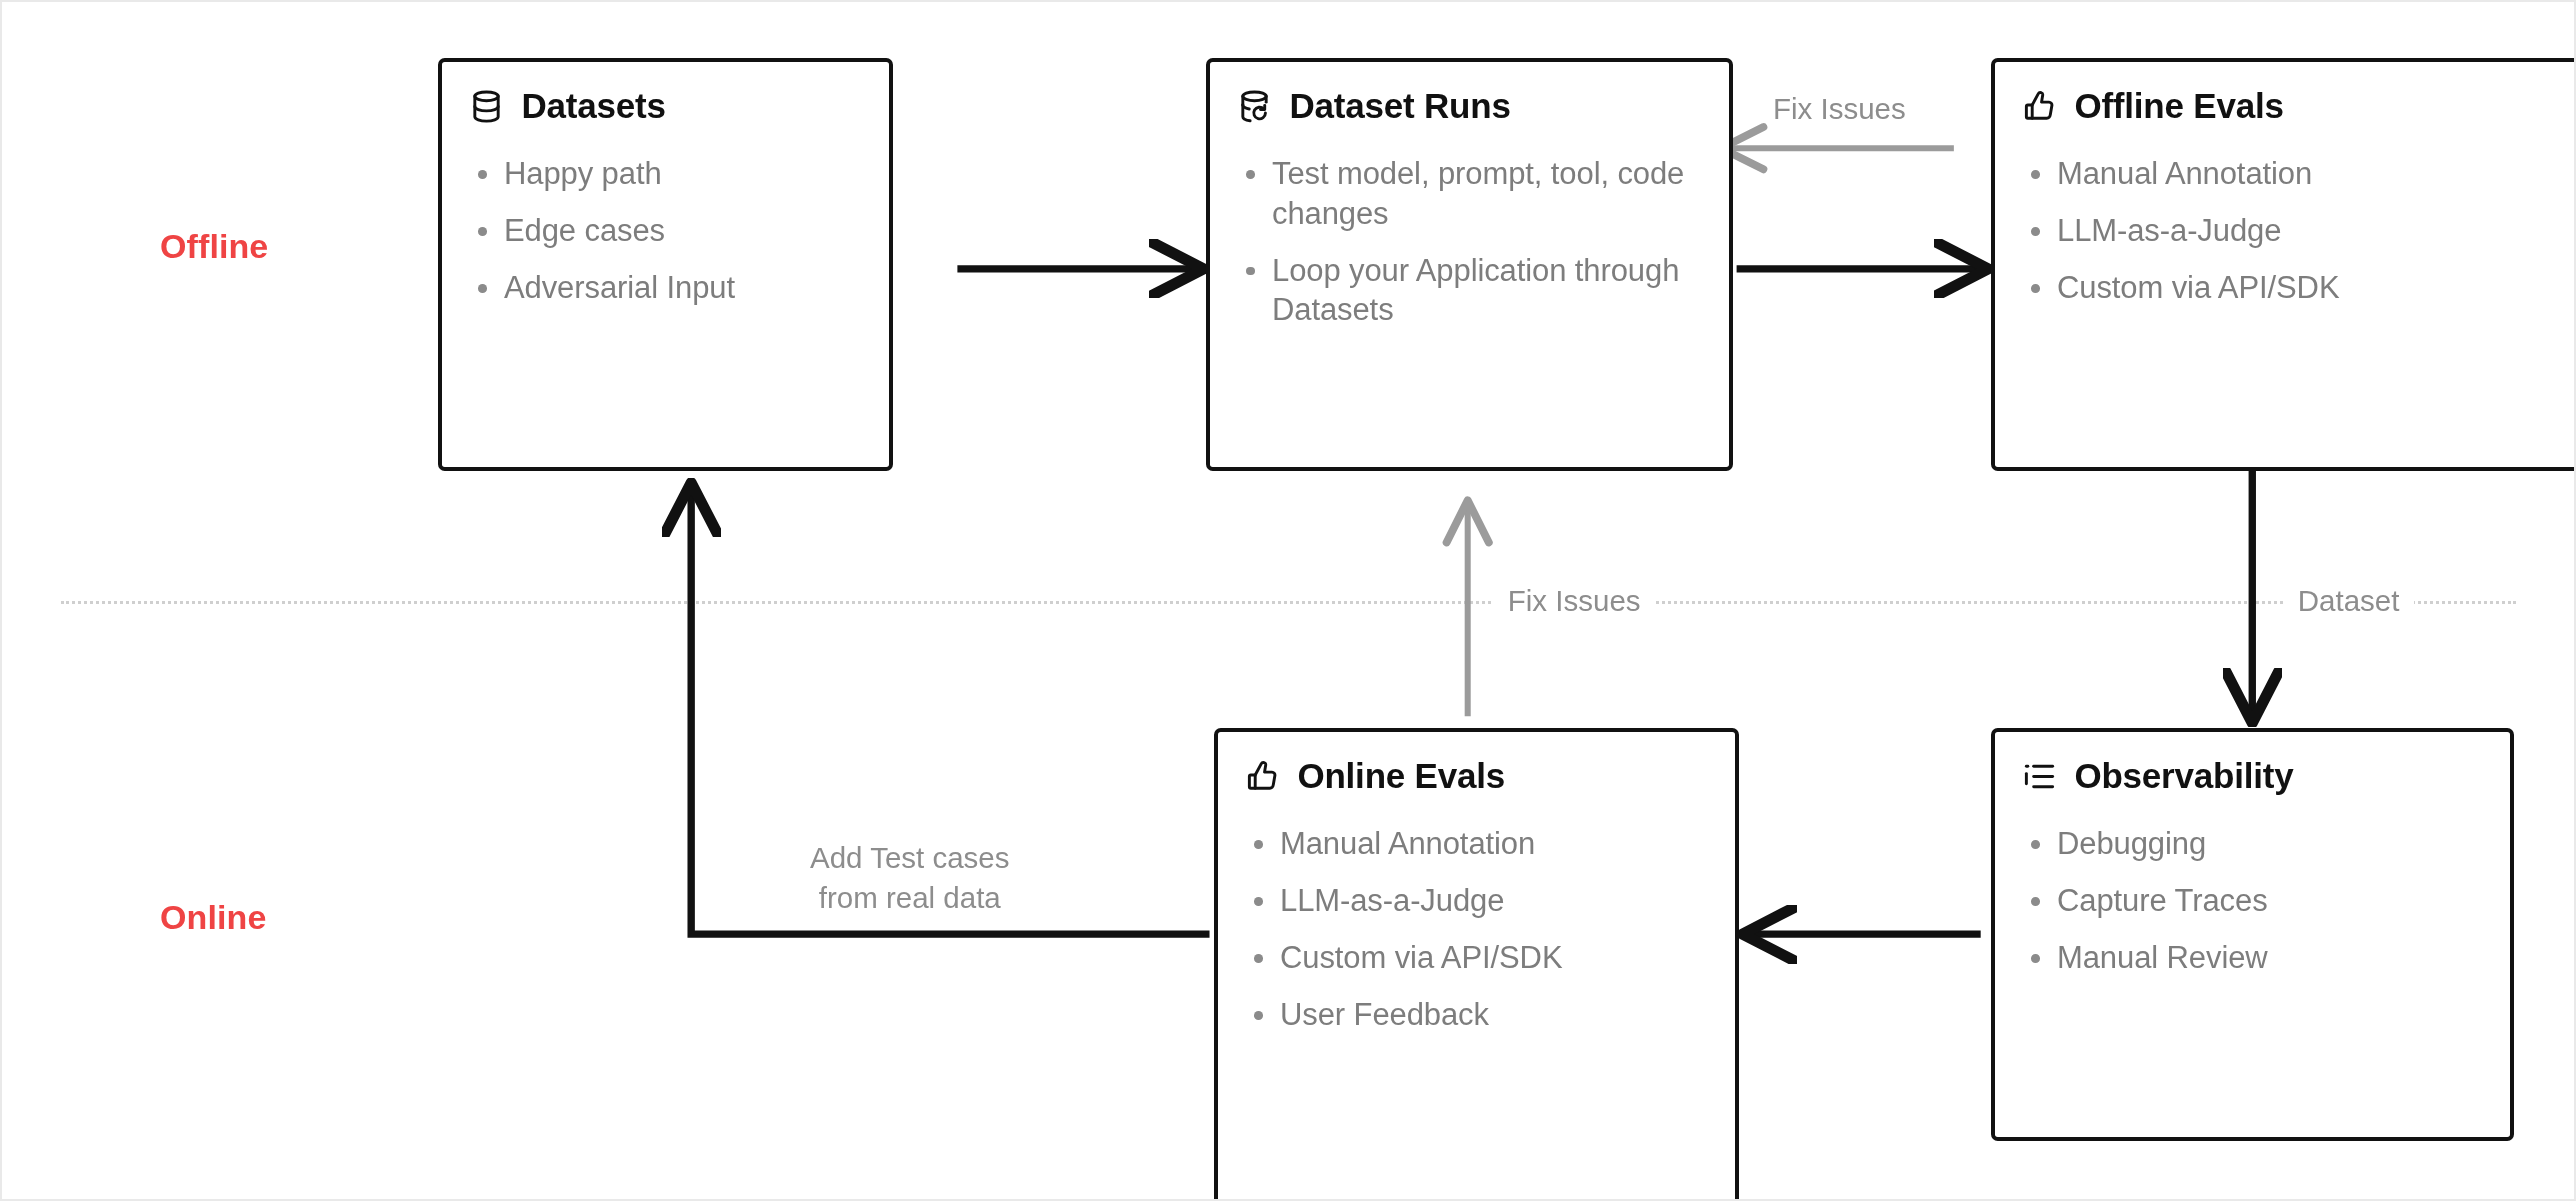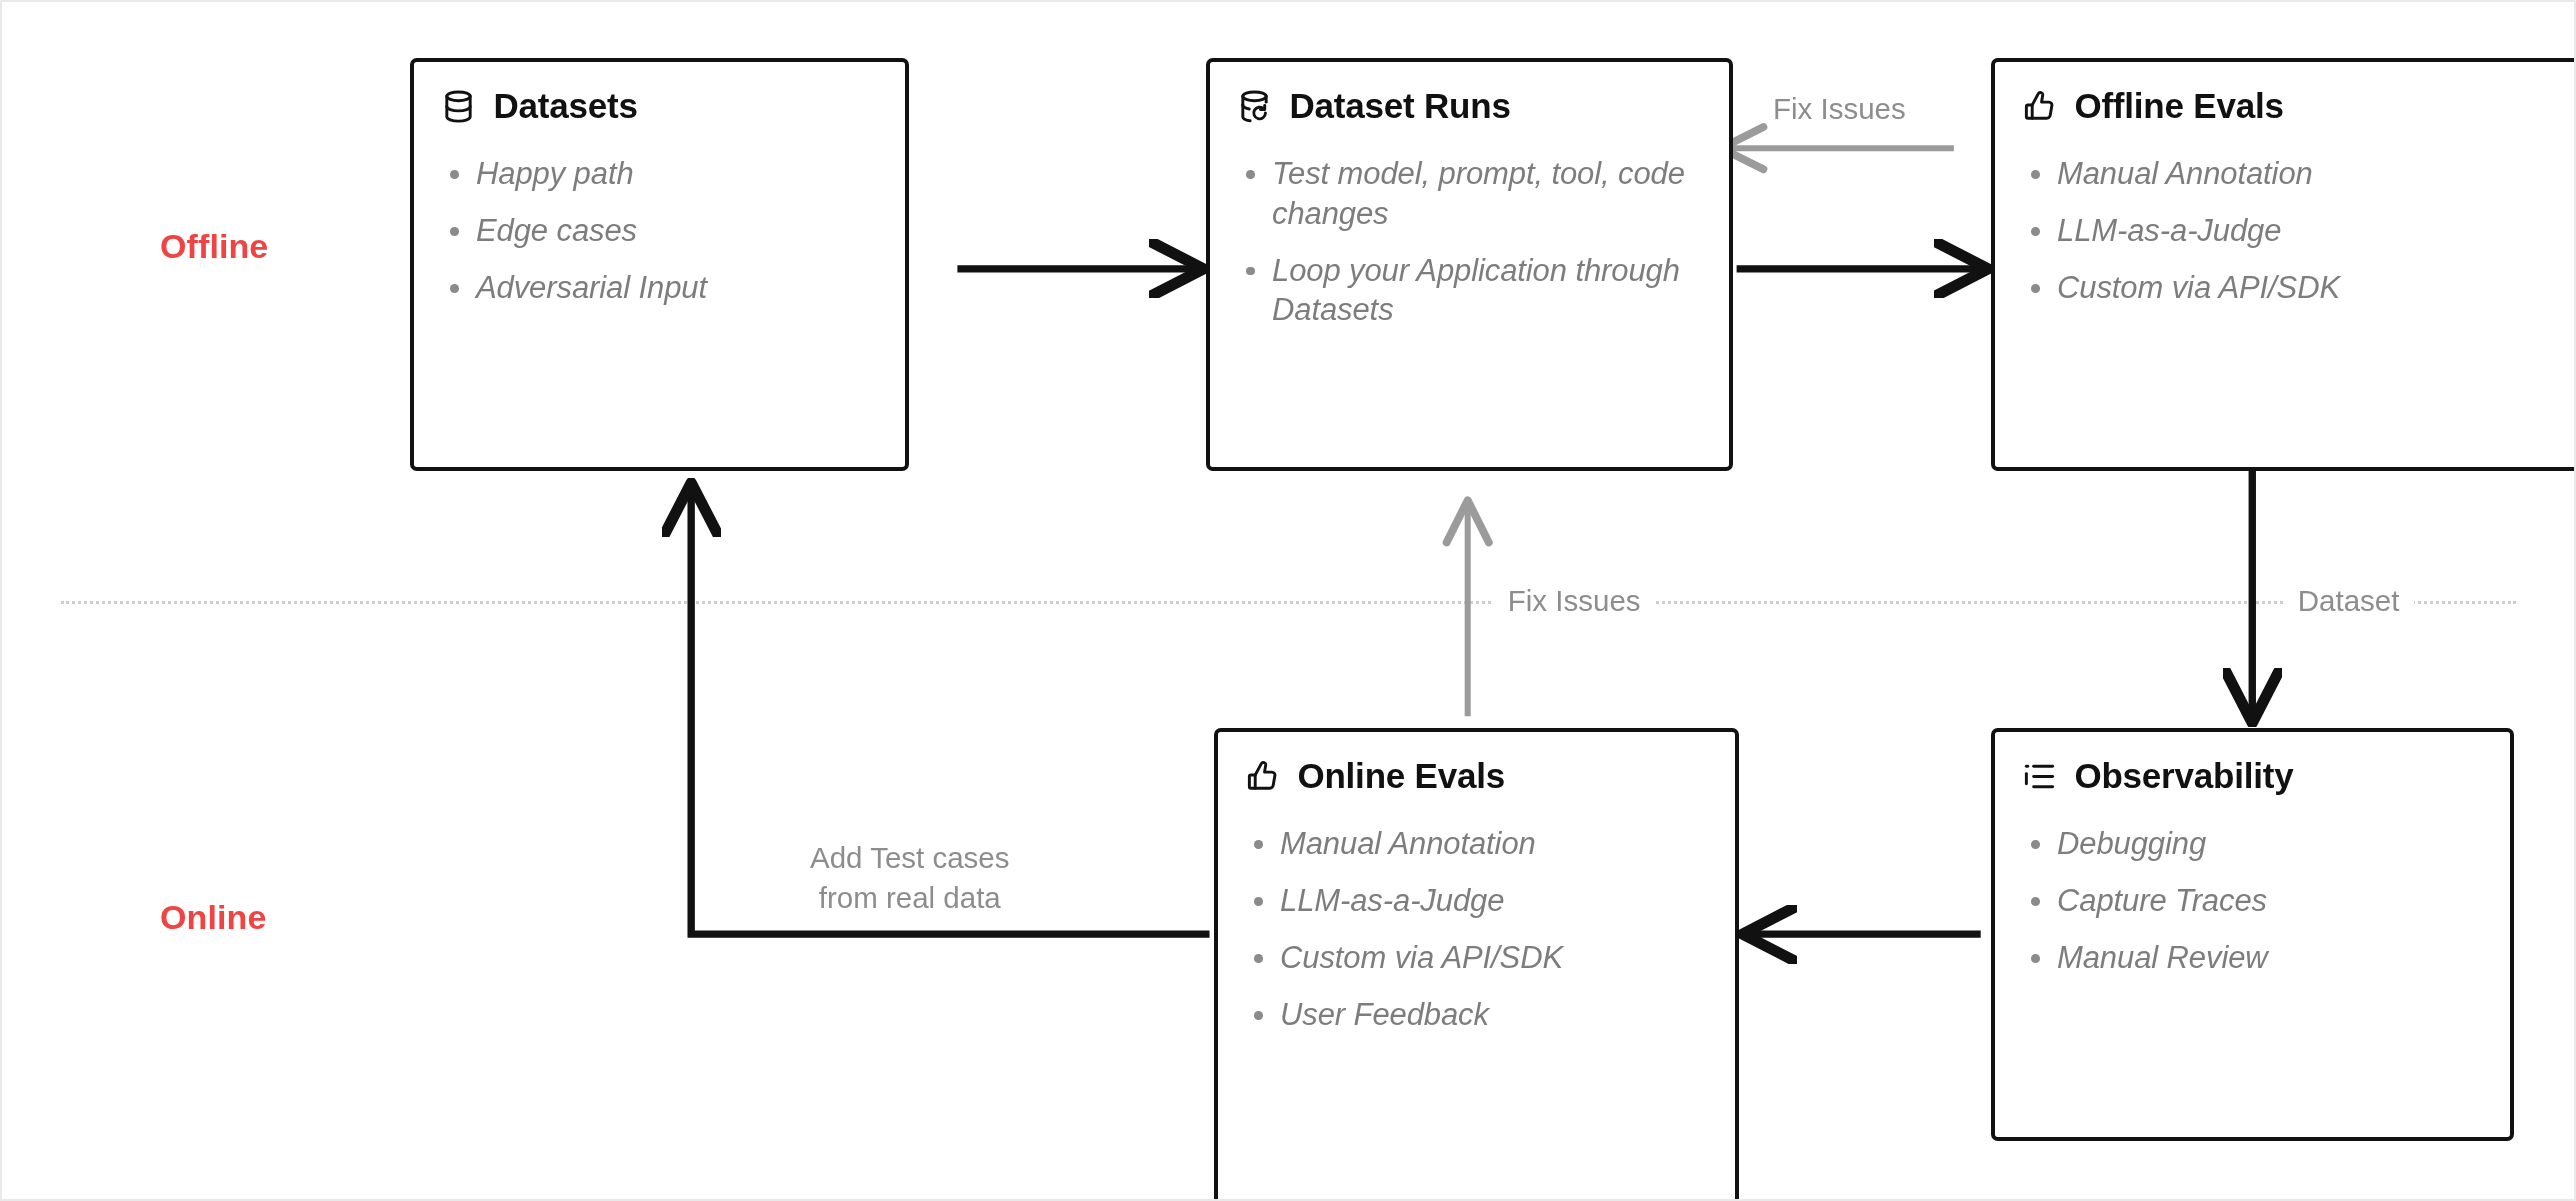--- a/index.html
+++ b/index.html
@@ -55,21 +55,21 @@
   #divider-label-deploy { left: 2281px; }
 
   
   .node {
     position: absolute;
     background: #ffffff;
     border: 4px solid #111111;
     border-radius: 6.7px;
     padding: 24px 27px 20px 27px;
   }
-  #node-datasets     { left: 408px;  top: 56px;   width: 499px;  height: 413px; }
+  #node-datasets     { left: 436px;  top: 56px;   width: 455px;  height: 413px; }
   #node-dataset-runs { left: 1204px; top: 56px;   width: 527px;  height: 413px; }
   #node-offline      { left: 1989px; top: 56px;   width: 606px;  height: 413px; }
   #node-online-evals { left: 1212px; top: 726px; width: 525px;  height: 536px; }
   #node-observability{ left: 1989px; top: 726px; width: 523px;  height: 413px; }
 
   .node-header {
     display: flex;
     align-items: center;
     gap: 17.4px;
     margin-bottom: 28px;
@@ -87,21 +87,20 @@
     font-weight: 700;
     color: #111111;
     letter-spacing: -0.2px;
     white-space: nowrap;
   }
 
   .node-list {
     list-style: none;
     margin: 0;
     padding: 0;
-    font-style: italic;
   }
   .node-list li {
     position: relative;
     padding-left: 35px;
     margin-bottom: 17.4px;
     font-size: 31px;
     line-height: 1.28;
     color: #7d7d7d;
     letter-spacing: -0.1px;
   }

